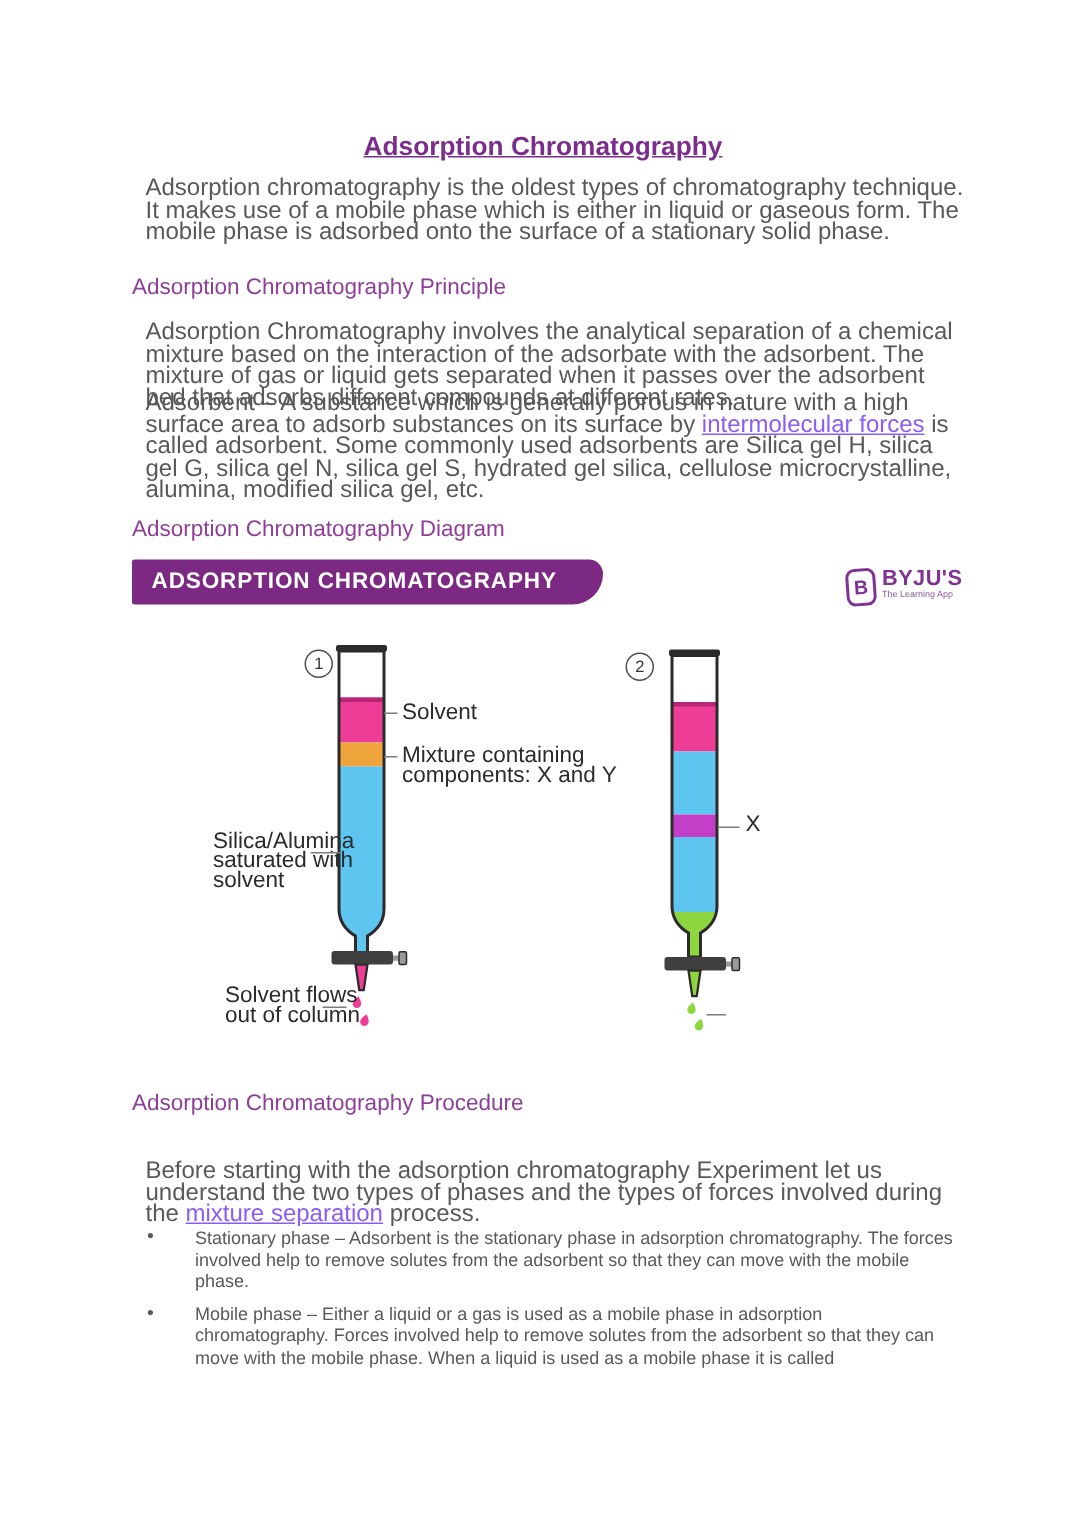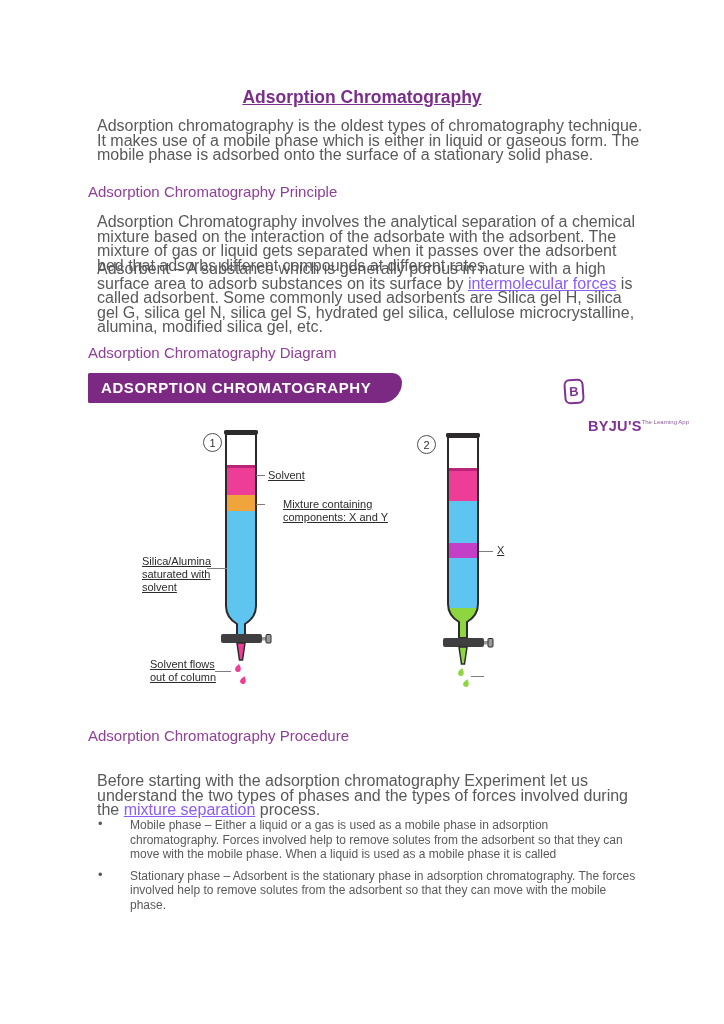--- a/index.html
+++ b/index.html
@@ -53,39 +53,38 @@
   
   .logo { left: 564px; top: 379px; display: flex; align-items: flex-start; gap: 4px; }
   .logo-badge {
     width: 20px; height: 25px;
     border: 2px solid #7f3293;
     border-radius: 6px;
     display: flex; align-items: center; justify-content: center;
     color: #7f3293; font-weight: bold; font-size: 13px;
     transform: rotate(-4deg);
   }
-  .logo-texts { display: flex; flex-direction: row; margin-top: 40px; }
+  .logo-texts { display: flex; flex-direction: column; }
   .logo-brand { color: #7f3293; font-weight: bold; font-size: 14.5px; letter-spacing: 0.3px; line-height: 15px; }
   .logo-tagline { color: #8a5b99; font-size: 6px; line-height: 7px; }
 
   
   .diagram-region { left: 0; top: 425px; width: 724px; height: 295px; }
   .circle-num {
     width: 19px; height: 19px;
     border: 1.3px solid #4f4f4f;
     border-radius: 50%;
     color: #333;
     font-size: 11px;
     display: flex; align-items: center; justify-content: center;
   }
   .dlabel {
-    font-size: 11px; line-height: 12.8px;
+    font-size: 15px; line-height: 12.8px;
     color: #2b2b2b;
     white-space: pre-line;
-    text-decoration: underline;
   }
   .pointer { height: 1.4px; background: #7d7d7d; }
 
   .bullets {
     left: 96px; top: 818px; width: 545px;
     list-style: none;
   }
   .bullets li {
     position: relative;
     padding-left: 34px;
@@ -173,21 +172,21 @@
     <path d="M26,251 c1.5,2 2.8,3.4 2.8,5.2 a2.8,2.8 0 1 1 -5.6,0 c0,-1.8 1.3,-3.2 2.8,-5.2 z" transform="rotate(18 26 256)" fill="#8ed63f"></path>
   </svg>
 
   <div class="abs circle-num" style="left:203px; top:8px">1</div>
   <div class="abs circle-num" style="left:417px; top:10px">2</div>
 
   <div class="abs pointer" style="left:256px; top:50px; width:9px"></div>
   <div class="abs dlabel" style="left:268px; top:44px">Solvent</div>
 
   <div class="abs pointer" style="left:256px; top:79px; width:9px"></div>
-  <div class="abs dlabel" style="left:283px; top:73px">Mixture containing
+  <div class="abs dlabel" style="left:268px; top:73px">Mixture containing
 components: X and Y</div>
 
   <div class="abs dlabel" style="left:142px; top:130px">Silica/Alumina
 saturated with
 solvent</div>
   <div class="abs pointer" style="left:207px; top:143px; width:20px"></div>
 
   <div class="abs dlabel" style="left:150px; top:233px">Solvent flows
 out of column</div>
   <div class="abs pointer" style="left:215px; top:246px; width:16px"></div>
@@ -195,15 +194,15 @@
   <div class="abs pointer" style="left:479px; top:126px; width:14px"></div>
   <div class="abs dlabel" style="left:497px; top:119px">X</div>
 
   <div class="abs pointer" style="left:471px; top:251px; width:13px"></div>
 </div>
 
 <h2 class="abs h2" style="top:727px">Adsorption Chromatography Procedure</h2>
 <p class="abs para" style="top:774px"><span>Before starting with the adsorption chromatography Experiment let us understand the two types of phases and the types of forces involved during the </span><a class="greenlink">mixture separation</a><span> process.</span></p>
 
 <ul class="abs bullets">
+  <li>Stationary phase – Adsorbent is the stationary phase in adsorption chromatography. The forces involved help to remove solutes from the adsorbent so that they can move with the mobile phase.</li>
   <li>Mobile phase – Either a liquid or a gas is used as a mobile phase in adsorption chromatography. Forces involved help to remove solutes from the adsorbent so that they can move with the mobile phase. When a liquid is used as a mobile phase it is called</li>
-  <li>Stationary phase – Adsorbent is the stationary phase in adsorption chromatography. The forces involved help to remove solutes from the adsorbent so that they can move with the mobile phase.</li>
 </ul>
 
 </body></html>

